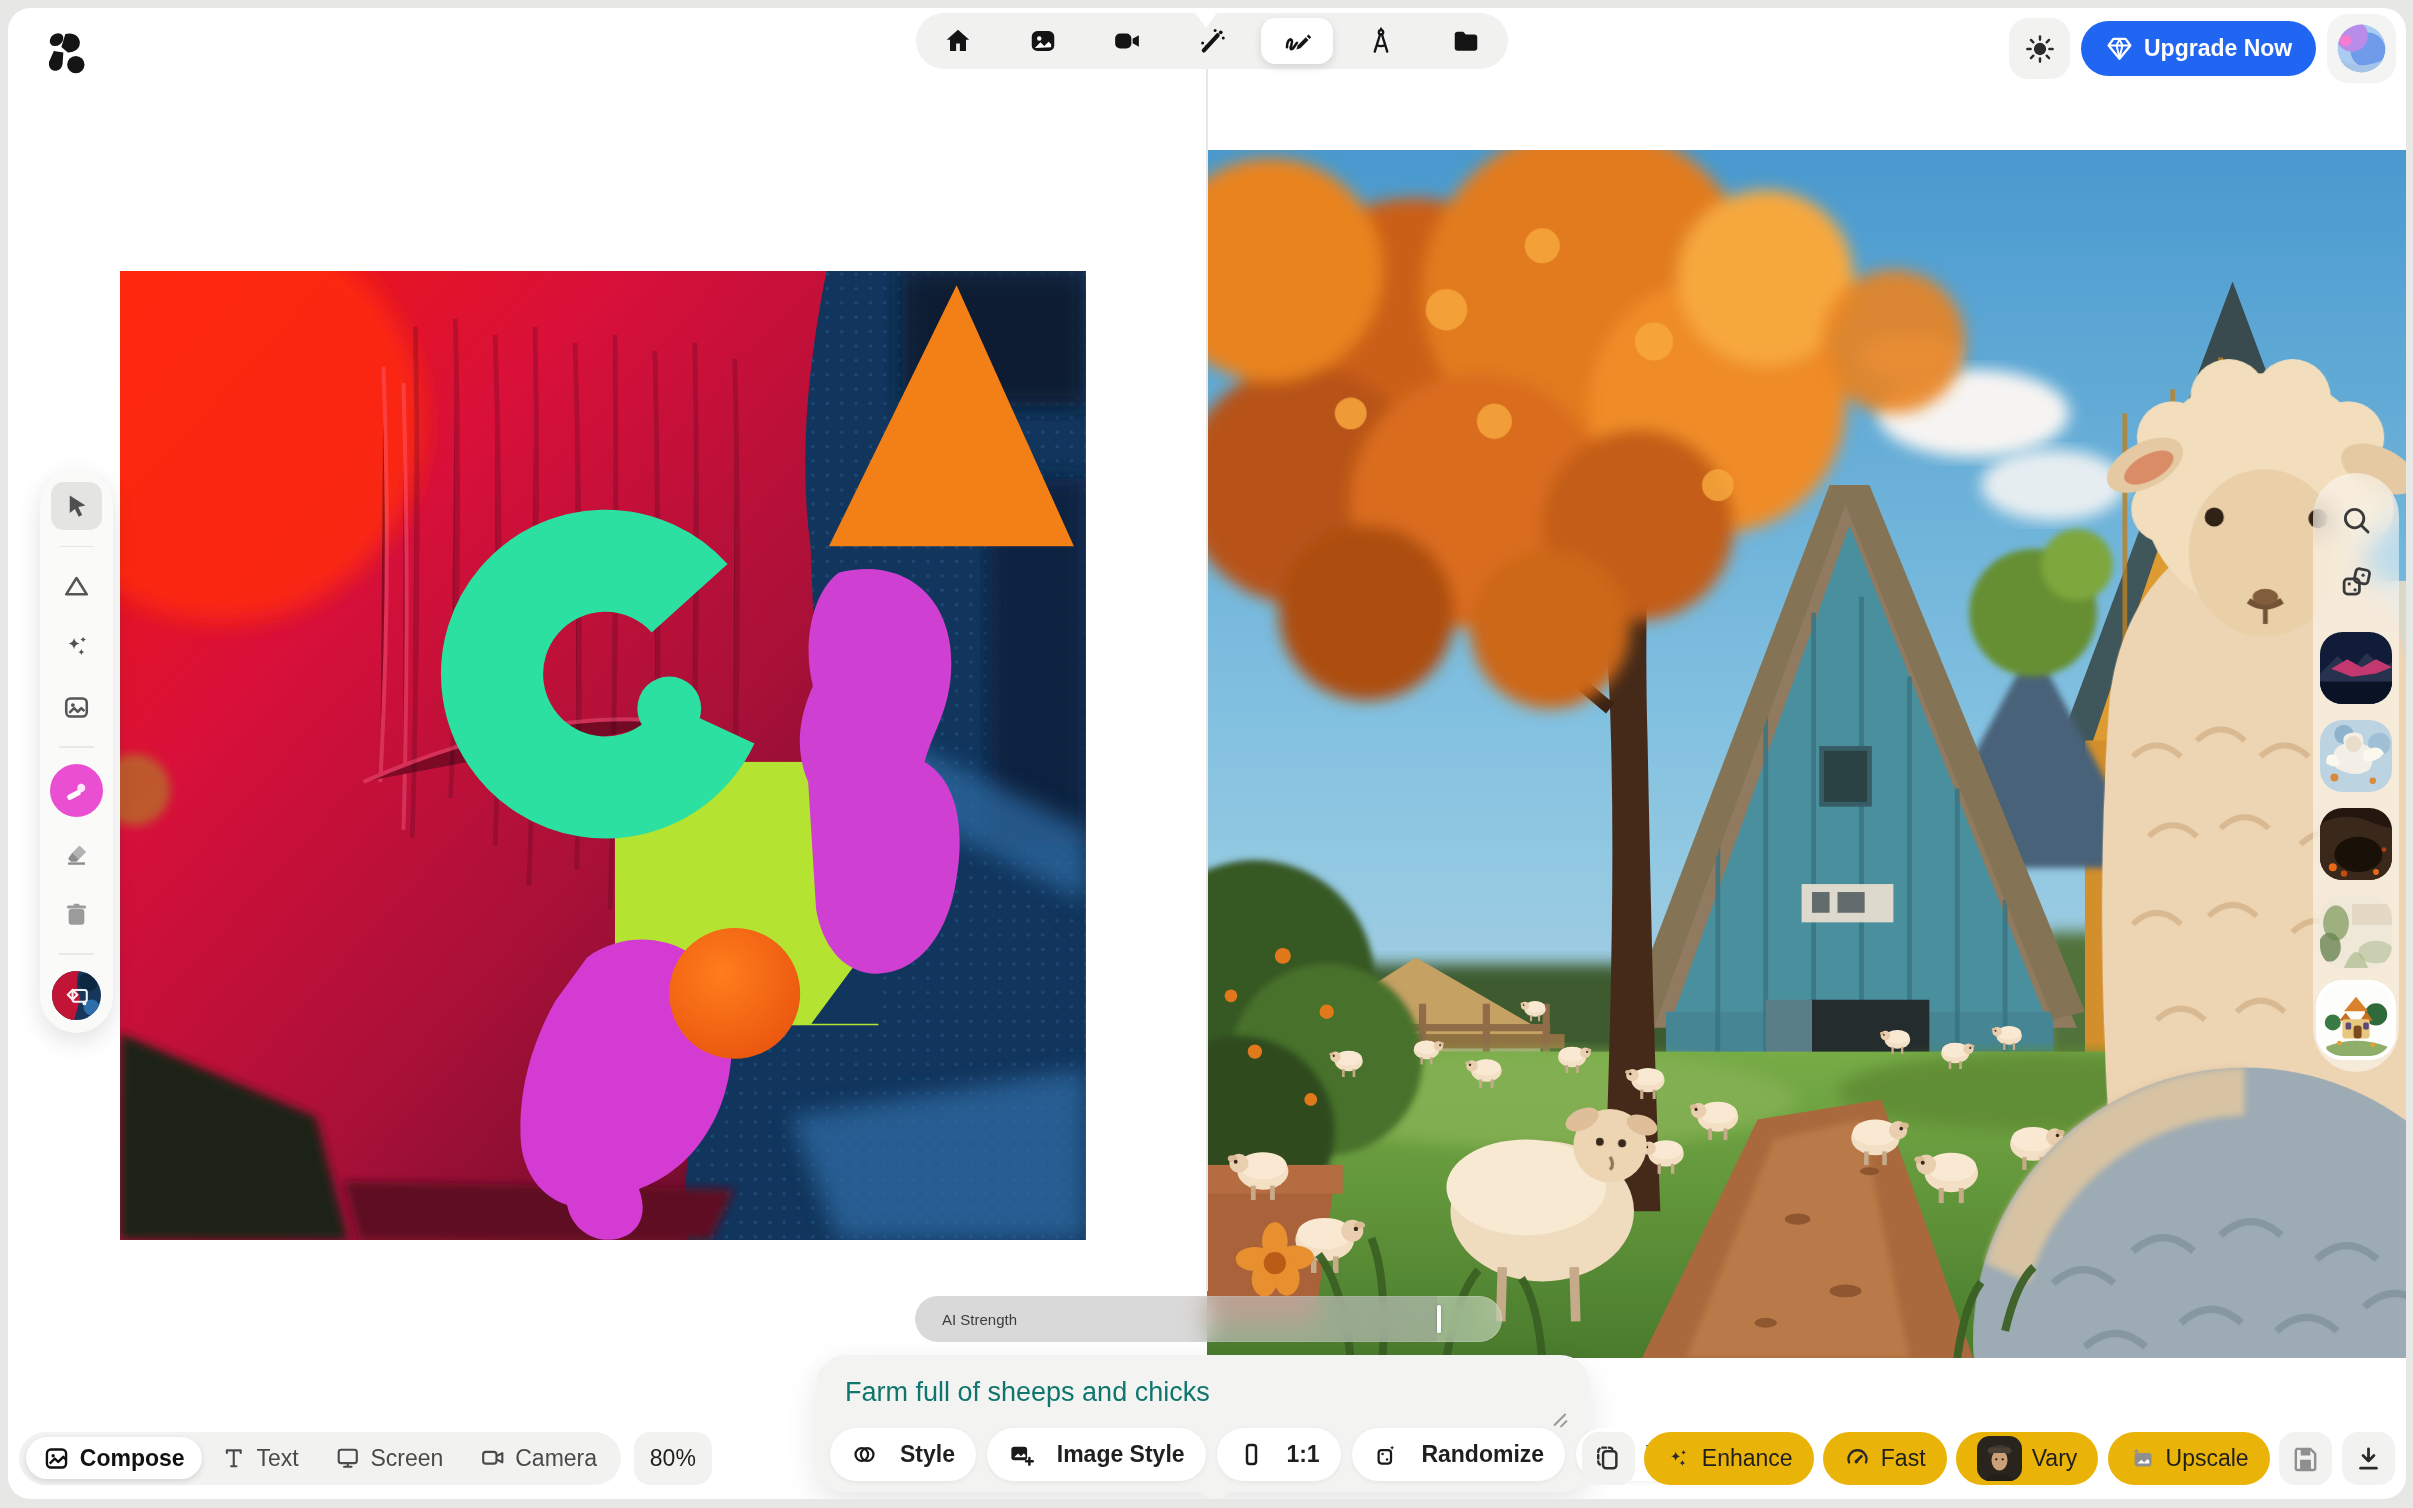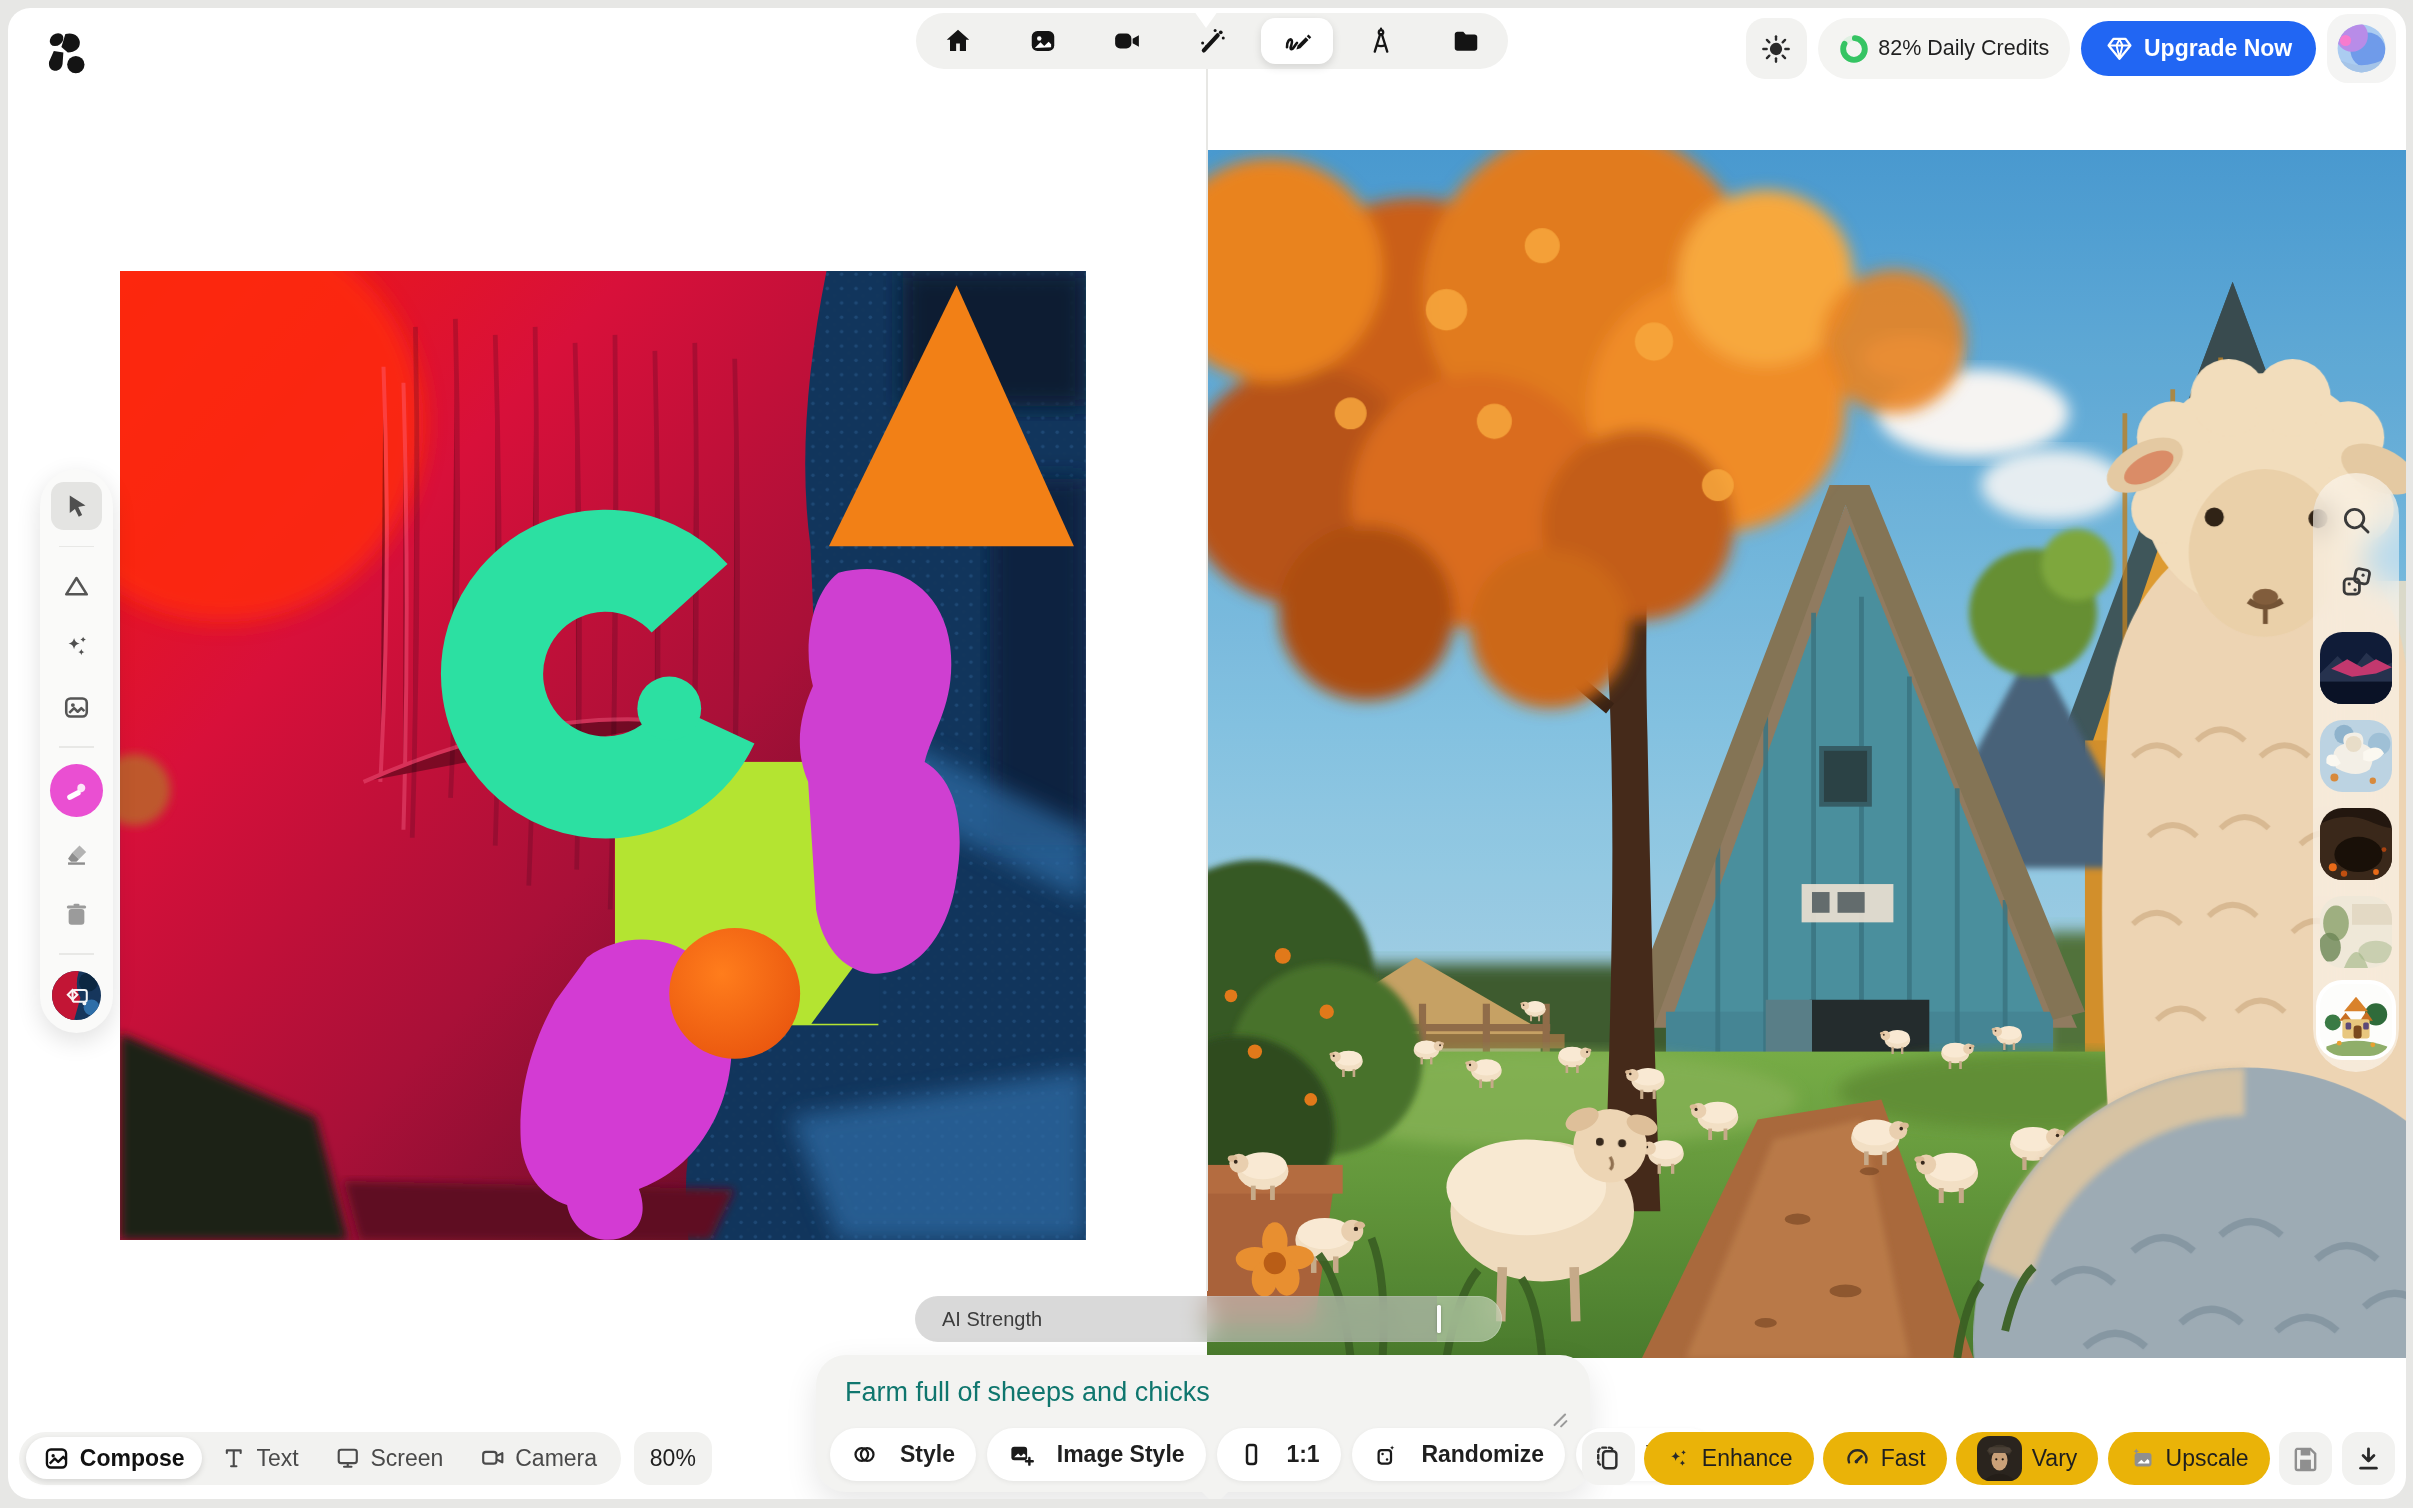--- a/index.html
+++ b/index.html
@@ -36,21 +36,21 @@
   
   .rpanel{position:absolute;left:2305px;top:465px;width:86px;border-radius:43px;background:rgba(255,255,255,.5);backdrop-filter:blur(14.4px);display:flex;flex-direction:column;align-items:center;padding:24px 0 16px 0;gap:16px;z-index:5;}
   .rthumb{width:72px;height:72px;border-radius:22.3px;overflow:hidden;flex:none;}
   .rthumb.sel{box-shadow:0 0 0 4px #ffffff;background:#fff;}
   .ric{width:46px;height:46px;display:flex;align-items:center;justify-content:center;flex:none;}
   .ric.gap{margin-bottom:11.2px;}
   
   .slider{position:absolute;left:907px;top:1288px;width:587px;height:46px;border-radius:23px;background:rgba(252,252,252,.45);backdrop-filter:blur(12.8px);overflow:hidden;z-index:6;box-shadow:inset 0 0 0 0.8px rgba(255,255,255,.25);}
   .slider-fill{position:absolute;left:0;top:0;bottom:0;width:89%;background:rgba(150,150,150,.35);}
   .slider-handle{position:absolute;left:89%;top:20%;width:3.2px;height:60%;background:#fdfdfd;border-radius:1.6px;box-shadow:0 0 3.2px rgba(0,0,0,.25);}
-  .slider .label{position:absolute;left:27px;top:50%;transform:translateY(-50%);font-size:20px;color:#3d3d3d;}
+  .slider .label{position:absolute;left:27px;top:50%;transform:translateY(-50%);font-size:15px;color:#3d3d3d;}
   
   .prompt-card{position:absolute;left:808px;top:1347px;width:774px;height:137px;background:#f3f3f1;border-radius:30px;box-shadow:0 11.2px 32px rgba(0,0,0,.10);z-index:7;}
   .prompt-text{position:absolute;left:29px;top:22.3px;font-size:27px;color:#0f766e;}
   .resize-glyph{position:absolute;right:21px;top:53px;color:#9a9a9a;font-size:24px;transform:rotate(0deg);}
   .chips{position:absolute;left:14.4px;bottom:11.2px;display:flex;gap:11.2px;}
   .chip{height:53px;padding:0 21px;gap:9.6px;background:#ffffff;border-radius:797px;display:flex;align-items:center;box-shadow:0 1.6px 4.8px rgba(0,0,0,.06);}
   .chip .label{font-weight:700;margin-left:12px;}
   .prompt-tail{position:absolute;left:385px;bottom:-12.8px;width:0;height:0;border-left:14.4px solid transparent;border-right:14.4px solid transparent;border-top:14.4px solid #f3f3f1;}
   
   .bl{position:absolute;left:11.2px;bottom:14.4px;display:flex;align-items:center;gap:12.8px;z-index:7;}
@@ -477,27 +477,20 @@
             <line x1="12" y1="19" x2="12" y2="21.5"></line>
           <line x1="2.5" y1="12" x2="5" y2="12"></line>
             <line x1="19" y1="12" x2="21.5" y2="12"></line>
           <line x1="5.2" y1="5.2" x2="7" y2="7"></line>
             <line x1="17" y1="17" x2="18.8" y2="18.8"></line>
           <line x1="5.2" y1="18.8" x2="7" y2="17"></line>
             <line x1="17" y1="7" x2="18.8" y2="5.2"></line>
         </g>
       </svg>
     </div>
-    <div class="pill credits">
-      <svg viewBox="0 0 36 36" width="30" height="30">
-        <circle cx="18" cy="18" r="13" fill="none" stroke="#dff0e2" stroke-width="7"></circle>
-        <circle cx="18" cy="18" r="13" fill="none" stroke="#35c463" stroke-width="7" stroke-dasharray="67 15" stroke-dashoffset="20" stroke-linecap="round"></circle>
-      </svg>
-      <span class="label">82% Daily Credits</span>
-    </div>
     <div class="pill upgrade">
       <svg viewBox="0 0 24 24" width="29" height="29">
         <path d="M7 4 h10 l4 5.5 L12 20.5 L3 9.5 Z" fill="none" stroke="#ffffff" stroke-width="1.9" stroke-linejoin="round"></path>
         <path d="M3 9.5 h18 M9.5 9.5 L12 4.5 L14.5 9.5 L12 19.5 Z" fill="none" stroke="#ffffff" stroke-width="1.6" stroke-linejoin="round"></path>
       </svg>
       <span class="label">Upgrade Now</span>
     </div>
     <div class="avatarbtn">
       <svg viewBox="0 0 64 64" width="51" height="51">
         <defs>

